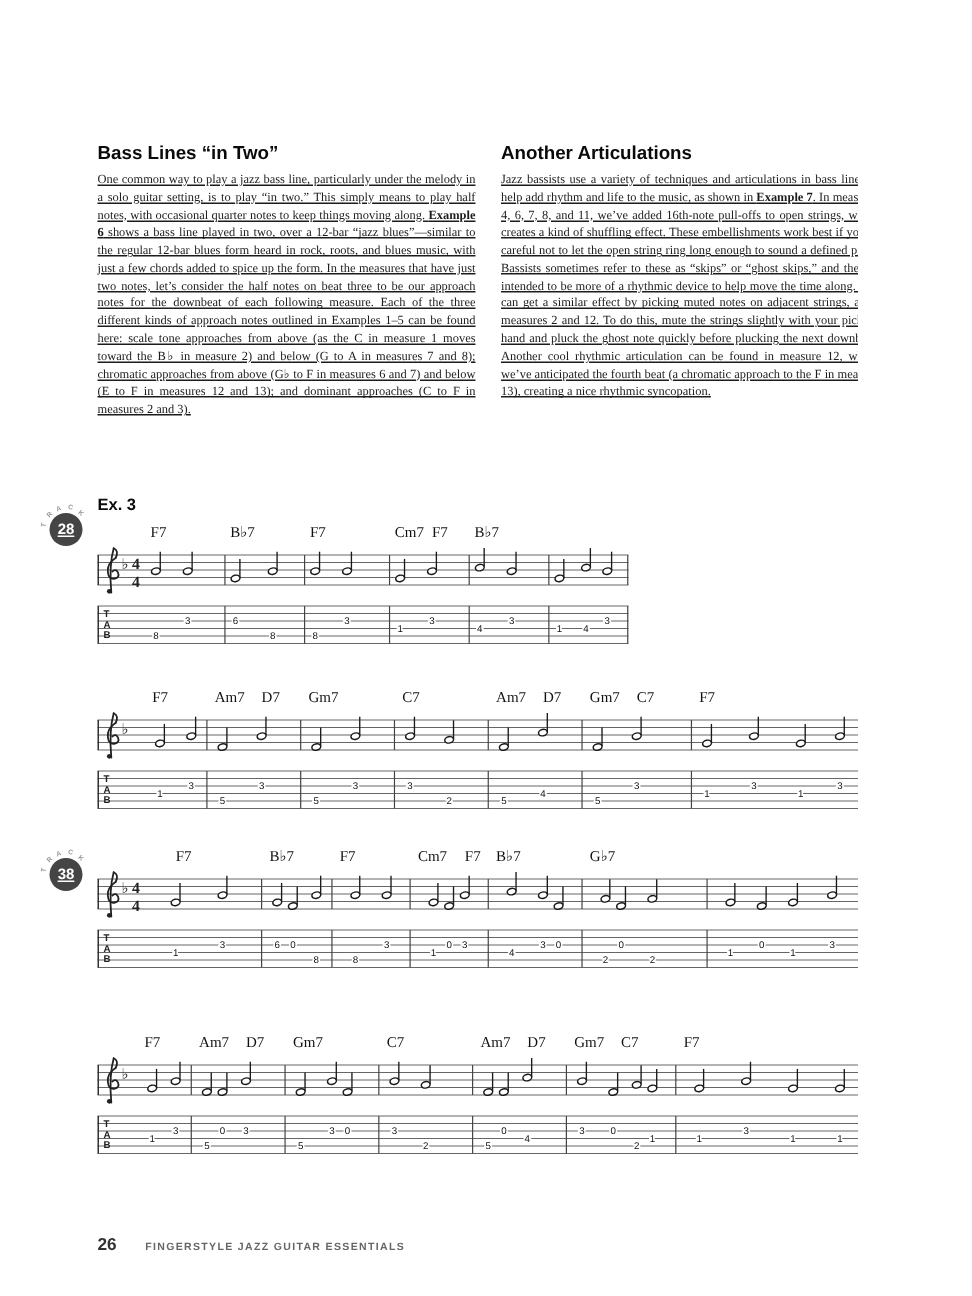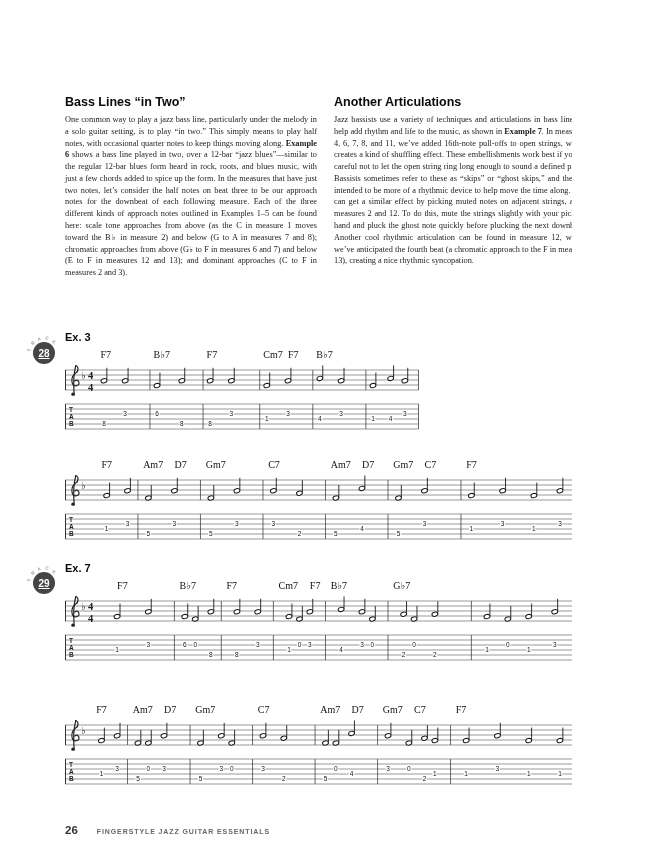--- a/index.html
+++ b/index.html
@@ -4,21 +4,21 @@
 <style>
   html,body{margin:0;padding:0;background:#ffffff;}
   .page{position:relative;width:572px;height:864px;background:#fff;overflow:hidden;
         font-family:"Liberation Serif","DejaVu Serif",serif;}
 
   
   .columns{position:absolute;left:65px;top:95px;width:521px;display:flex;gap:17px;}
   .col{width:252px;}
   .col-title{margin:0 0 5px 0;font:bold 12.5px "Liberation Sans",sans-serif;color:#0a0a0a;}
   .col-body{margin:0;font:8.3px/1.42 "Liberation Serif","DejaVu Serif","DejaVu Sans",serif;
-            color:#1c1c1c;text-align:justify;}
+            color:#1c1c1c;text-align:justify;text-decoration:underline;}
   .col-body b{font-weight:bold;}
 
   
   .example{position:absolute;left:65px;width:521px;}
   #ex6{top:331px;}
   #ex7{top:562px;}
   .ex-label{font:bold 11px "Liberation Sans",sans-serif;color:#0a0a0a;margin-bottom:3px;}
   .system{position:relative;height:100px;}
   .system + .system{margin-top:10px;}
   #ex7 .system + .system{margin-top:24px;}
@@ -66,21 +66,21 @@
       <span class="badge-letter" style="left: 22.1187px; top: 10.3278px; transform: translate(-50%, -50%) rotate(12deg);">C</span>
       <span class="badge-letter" style="left: 29.037px; top: 13.8528px; transform: translate(-50%, -50%) rotate(42deg);">K</span>
       <div class="badge-circle">28</div>
     </div>
   <div class="track-badge" style="top:558px">
       <span class="badge-letter" style="left: 4.32779px; top: 21.8813px; transform: translate(-50%, -50%) rotate(-78deg);">T</span>
       <span class="badge-letter" style="left: 7.85283px; top: 14.963px; transform: translate(-50%, -50%) rotate(-48deg);">R</span>
       <span class="badge-letter" style="left: 14.3647px; top: 10.7342px; transform: translate(-50%, -50%) rotate(-18deg);">A</span>
       <span class="badge-letter" style="left: 22.1187px; top: 10.3278px; transform: translate(-50%, -50%) rotate(12deg);">C</span>
       <span class="badge-letter" style="left: 29.037px; top: 13.8528px; transform: translate(-50%, -50%) rotate(42deg);">K</span>
-      <div class="badge-circle">29</div>
+      <div class="badge-circle">38</div>
     </div>
 
   <div class="example" id="ex6">
     <div class="ex-label">Ex. 3</div>
     <div class="system" style="width: 68%;">
         <svg width="354" height="100">
           <line x1="0" y1="24" x2="354" y2="24" stroke="#555" stroke-width="0.6"></line>
           <line x1="0" y1="29" x2="354" y2="29" stroke="#555" stroke-width="0.6"></line>
           <line x1="0" y1="34" x2="354" y2="34" stroke="#555" stroke-width="0.6"></line>
           <line x1="0" y1="39" x2="354" y2="39" stroke="#555" stroke-width="0.6"></line>
@@ -261,21 +261,20 @@
           <text x="265.71" y="12" class="chord">Am7</text>
           <text x="296.97" y="12" class="chord">D7</text>
           <text x="328.23" y="12" class="chord">Gm7</text>
           <text x="359.49" y="12" class="chord">C7</text>
           <text x="401.17" y="12" class="chord">F7</text>
         </svg>
       </div>
   </div>
 
   <div class="example" id="ex7">
-    <div class="ex-label">Ex. 7</div>
     <div class="system" style="width: 100%;">
         <svg width="521" height="100">
           <line x1="0" y1="24" x2="521" y2="24" stroke="#555" stroke-width="0.6"></line>
           <line x1="0" y1="29" x2="521" y2="29" stroke="#555" stroke-width="0.6"></line>
           <line x1="0" y1="34" x2="521" y2="34" stroke="#555" stroke-width="0.6"></line>
           <line x1="0" y1="39" x2="521" y2="39" stroke="#555" stroke-width="0.6"></line>
           <line x1="0" y1="44" x2="521" y2="44" stroke="#555" stroke-width="0.6"></line>
           <line x1="0" y1="58" x2="521" y2="58" stroke="#555" stroke-width="0.6"></line>
           <line x1="0" y1="63" x2="521" y2="63" stroke="#555" stroke-width="0.6"></line>
           <line x1="0" y1="68" x2="521" y2="68" stroke="#555" stroke-width="0.6"></line>

